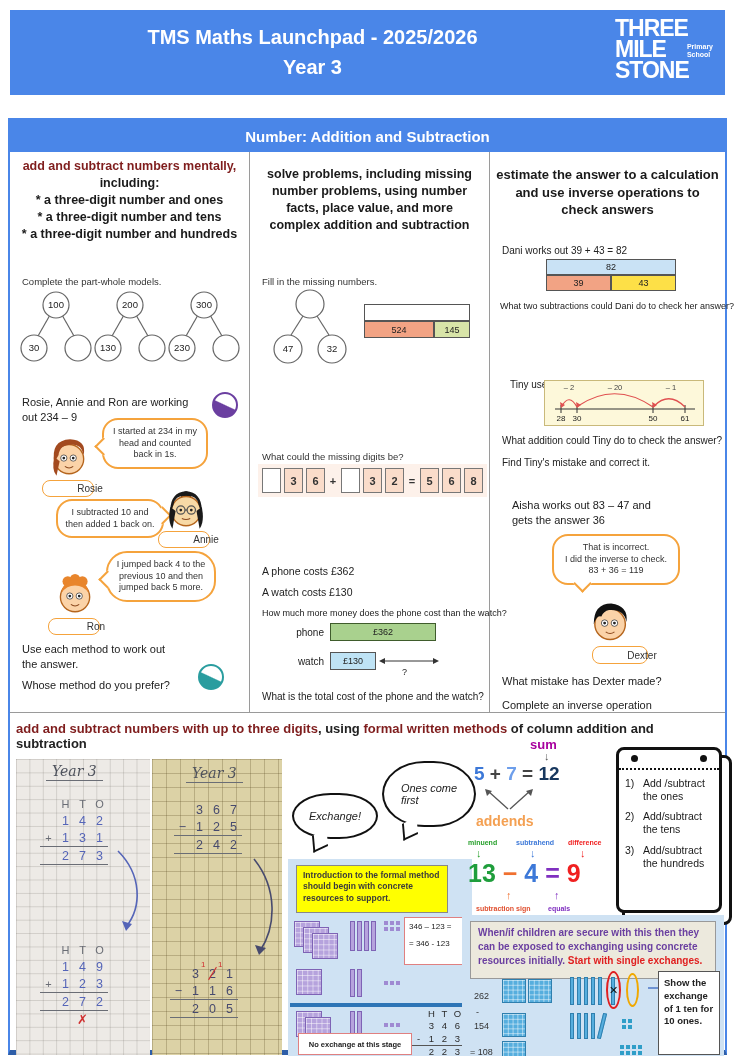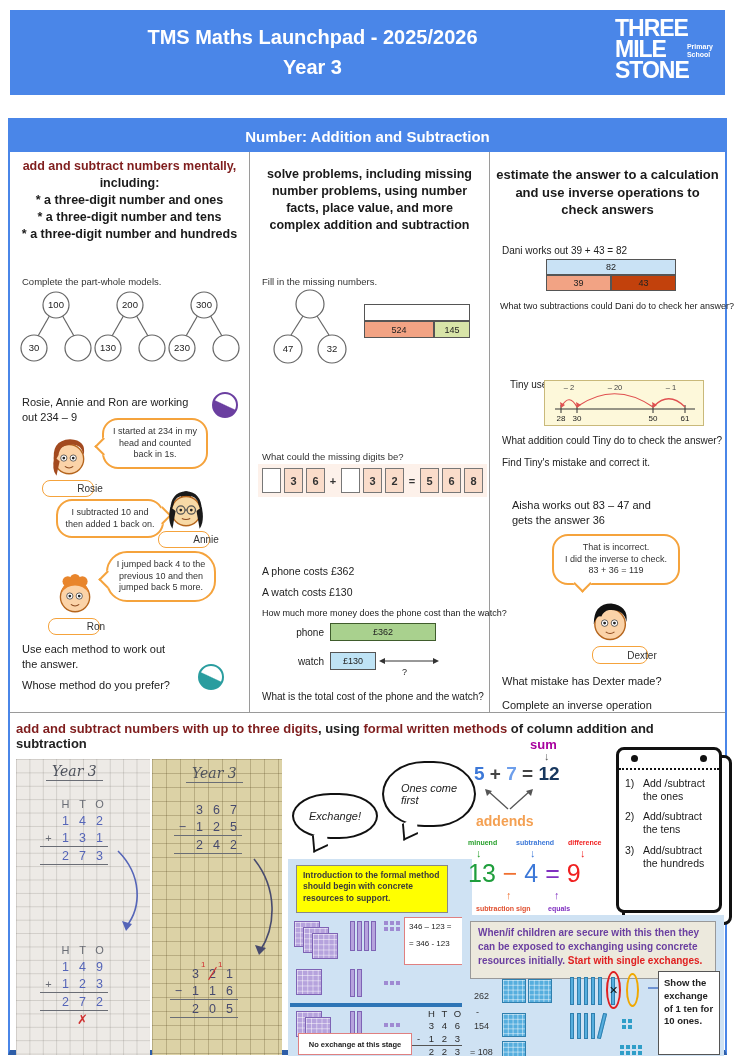--- a/index.html
+++ b/index.html
@@ -260,21 +260,21 @@
       </svg>
       <div class="body-text" style="left:152px;top:514px;font-size:9px;">?</div>
       <div class="body-text" style="left:12px;top:538px;font-size:10px;">What is the total cost of the phone and the watch?</div>
     </div>
 
     <div class="col col3">
       <div class="col-head" style="top:14px;font-size:13px;">estimate the answer to a calculation and use inverse operations to check answers</div>
       <div class="body-text" style="left:12px;top:92px;font-size:10px;">Dani works out 39 + 43 = 82</div>
       <div class="barbox" style="left:56px;top:107px;width:130px;height:16px;background:#c9e2f5;">82</div>
       <div class="barbox" style="left:56px;top:123px;width:65px;height:16px;background:#f2a384;">39</div>
-      <div class="barbox" style="left:121px;top:123px;width:65px;height:16px;background:#c2410c;">43</div>
+      <div class="barbox" style="left:121px;top:123px;width:65px;height:16px;background:#fde047;">43</div>
       <div class="body-text" style="left:10px;top:148px;font-size:9px;white-space:nowrap;">What two subtractions could Dani do to check her answer?</div>
 
       <div class="body-text" style="left:20px;top:214px;font-size:10px;margin-top:12px;">Tiny uses a number line to work out 61 – 23</div>
       <div class="nl-box" style="left:54px;top:228px;width:158px;height:44px;">
         <svg width="158" height="44">
           <line x1="10" y1="28" x2="150" y2="28" stroke="#333" stroke-width="1.2"></line>
           <line x1="16" y1="24" x2="16" y2="32" stroke="#333"></line>
             <line x1="32" y1="24" x2="32" y2="32" stroke="#333"></line>
           <line x1="108" y1="24" x2="108" y2="32" stroke="#333"></line>
             <line x1="140" y1="24" x2="140" y2="32" stroke="#333"></line>
@@ -528,21 +528,21 @@
         <line x1="30" y1="22" x2="50" y2="4" stroke="#555" stroke-width="1.3"></line>
           <polygon points="53,2 46,4 51,9" fill="#555"></polygon>
       </svg>
       <div class="vlabel" style="left:8px;top:76px;font-size:14px;color:#f4a052;">addends</div>
       <div class="vlabel" style="left:0;top:102px;font-size:7px;color:#27a02c;">minuend</div>
       <div class="vlabel" style="left:48px;top:102px;font-size:7px;color:#3c78d8;">subtrahend</div>
       <div class="vlabel" style="left:100px;top:102px;font-size:7px;color:#f02020;">difference</div>
       <div class="varrow" style="left:8px;top:110px;color:#27a02c;">↓</div>
       <div class="varrow" style="left:62px;top:110px;color:#3c78d8;">↓</div>
       <div class="varrow" style="left:112px;top:110px;color:#f02020;">↓</div>
-      <div class="abs" style="left:0;top:122px;font-size:25px;font-weight:normal;">
+      <div class="abs" style="left:0;top:122px;font-size:25px;font-weight:bold;">
         <span style="color:#1f9e3c;">13</span> <span style="color:#f07030;">−</span> <span style="color:#3c78d8;">4</span> <span style="color:#8030c0;">=</span> <span style="color:#f02020;">9</span>
       </div>
       <div class="varrow" style="left:38px;top:152px;color:#f07030;">↑</div>
       <div class="varrow" style="left:86px;top:152px;color:#8030c0;">↑</div>
       <div class="vlabel" style="left:8px;top:168px;font-size:7px;color:#e05030;">subtraction sign</div>
       <div class="vlabel" style="left:80px;top:168px;font-size:7px;color:#8030c0;">equals</div>
     </div>
 
     <div>
       <div class="pad-back" style="left:612px;top:42px;width:104px;height:164px;"></div>

